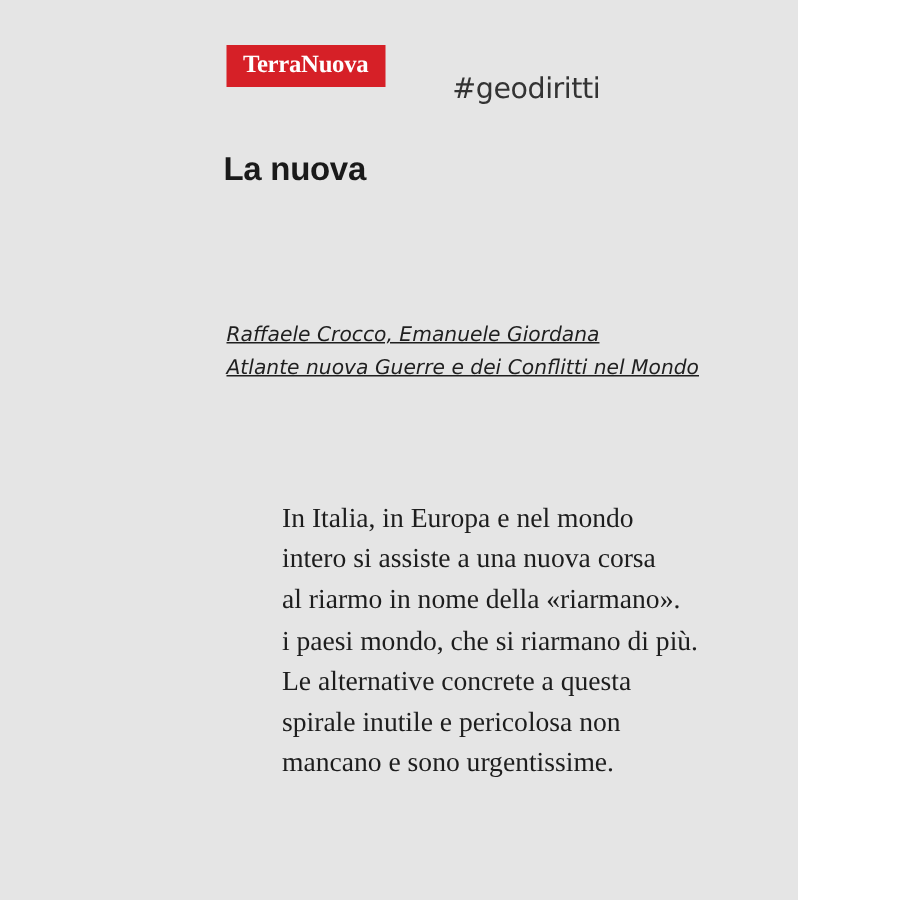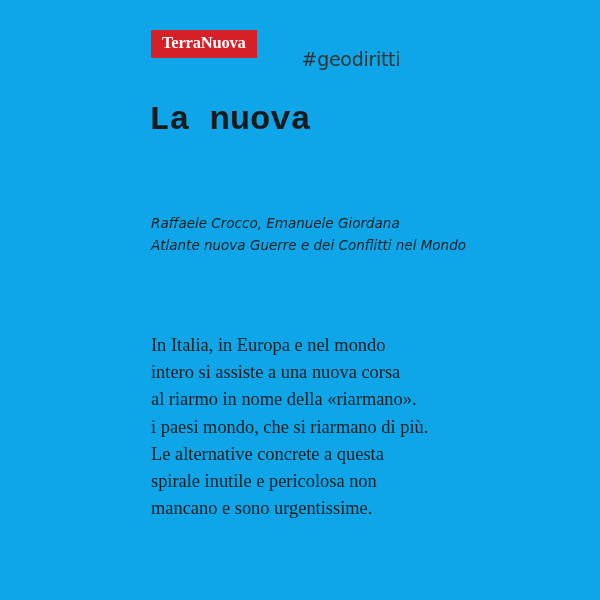--- a/index.html
+++ b/index.html
@@ -8,23 +8,23 @@
   }
   body {
     width: 600px;
     height: 600px;
     background: #ffffff;
     font-family: "Liberation Sans", sans-serif;
     overflow: hidden;
   }
   .cover {
     position: relative;
-    width: 600px;
+    width: 532px;
     height: 600px;
-    background: #0ea5e9;
+    background: #e5e5e5;
     box-sizing: border-box;
   }
 
   
   .header-row {
     position: absolute;
     left: 151px;
     top: 28px;
     width: 320px;
     height: 32px;
@@ -54,55 +54,56 @@
     white-space: nowrap;
     margin-top: 29px;
   }
 
   
   .title {
     position: absolute;
     left: 149px;
     top: 100px;
     width: 400px;
-    font-family: Liberation Mono, monospace;
+    font-family: Liberation Sans, sans-serif;
     font-weight: bold;
-    font-size: 34px;
+    font-size: 22px;
     line-height: 1.19;
     color: #1a1a1a;
     letter-spacing: -0.2px;
   }
   .title-line { display: block; }
 
   
   .credits {
     position: absolute;
     left: 151px;
     top: 213px;
     width: 400px;
     font-family: "DejaVu Sans", sans-serif;
     font-style: italic;
     font-size: 13.5px;
     line-height: 1.62;
     color: #1f1f1f;
+    text-decoration: underline;
   }
   .credits-line { display: block; white-space: nowrap; }
 
   
   .body-copy {
     position: absolute;
     left: 151px;
     top: 332px;
     width: 400px;
     font-family: "Liberation Serif", serif;
     font-size: 18.4px;
     line-height: 1.48;
     color: #1d1d1d;
   }
-  .body-line { display: block; white-space: nowrap; }
+  .body-line { display: block; white-space: nowrap; margin-left: 37px; }
 
   
   .footer {
     position: absolute;
     left: 0;
     top: 545px;
     width: 600px;
     height: 40px;
   }
 </style>

